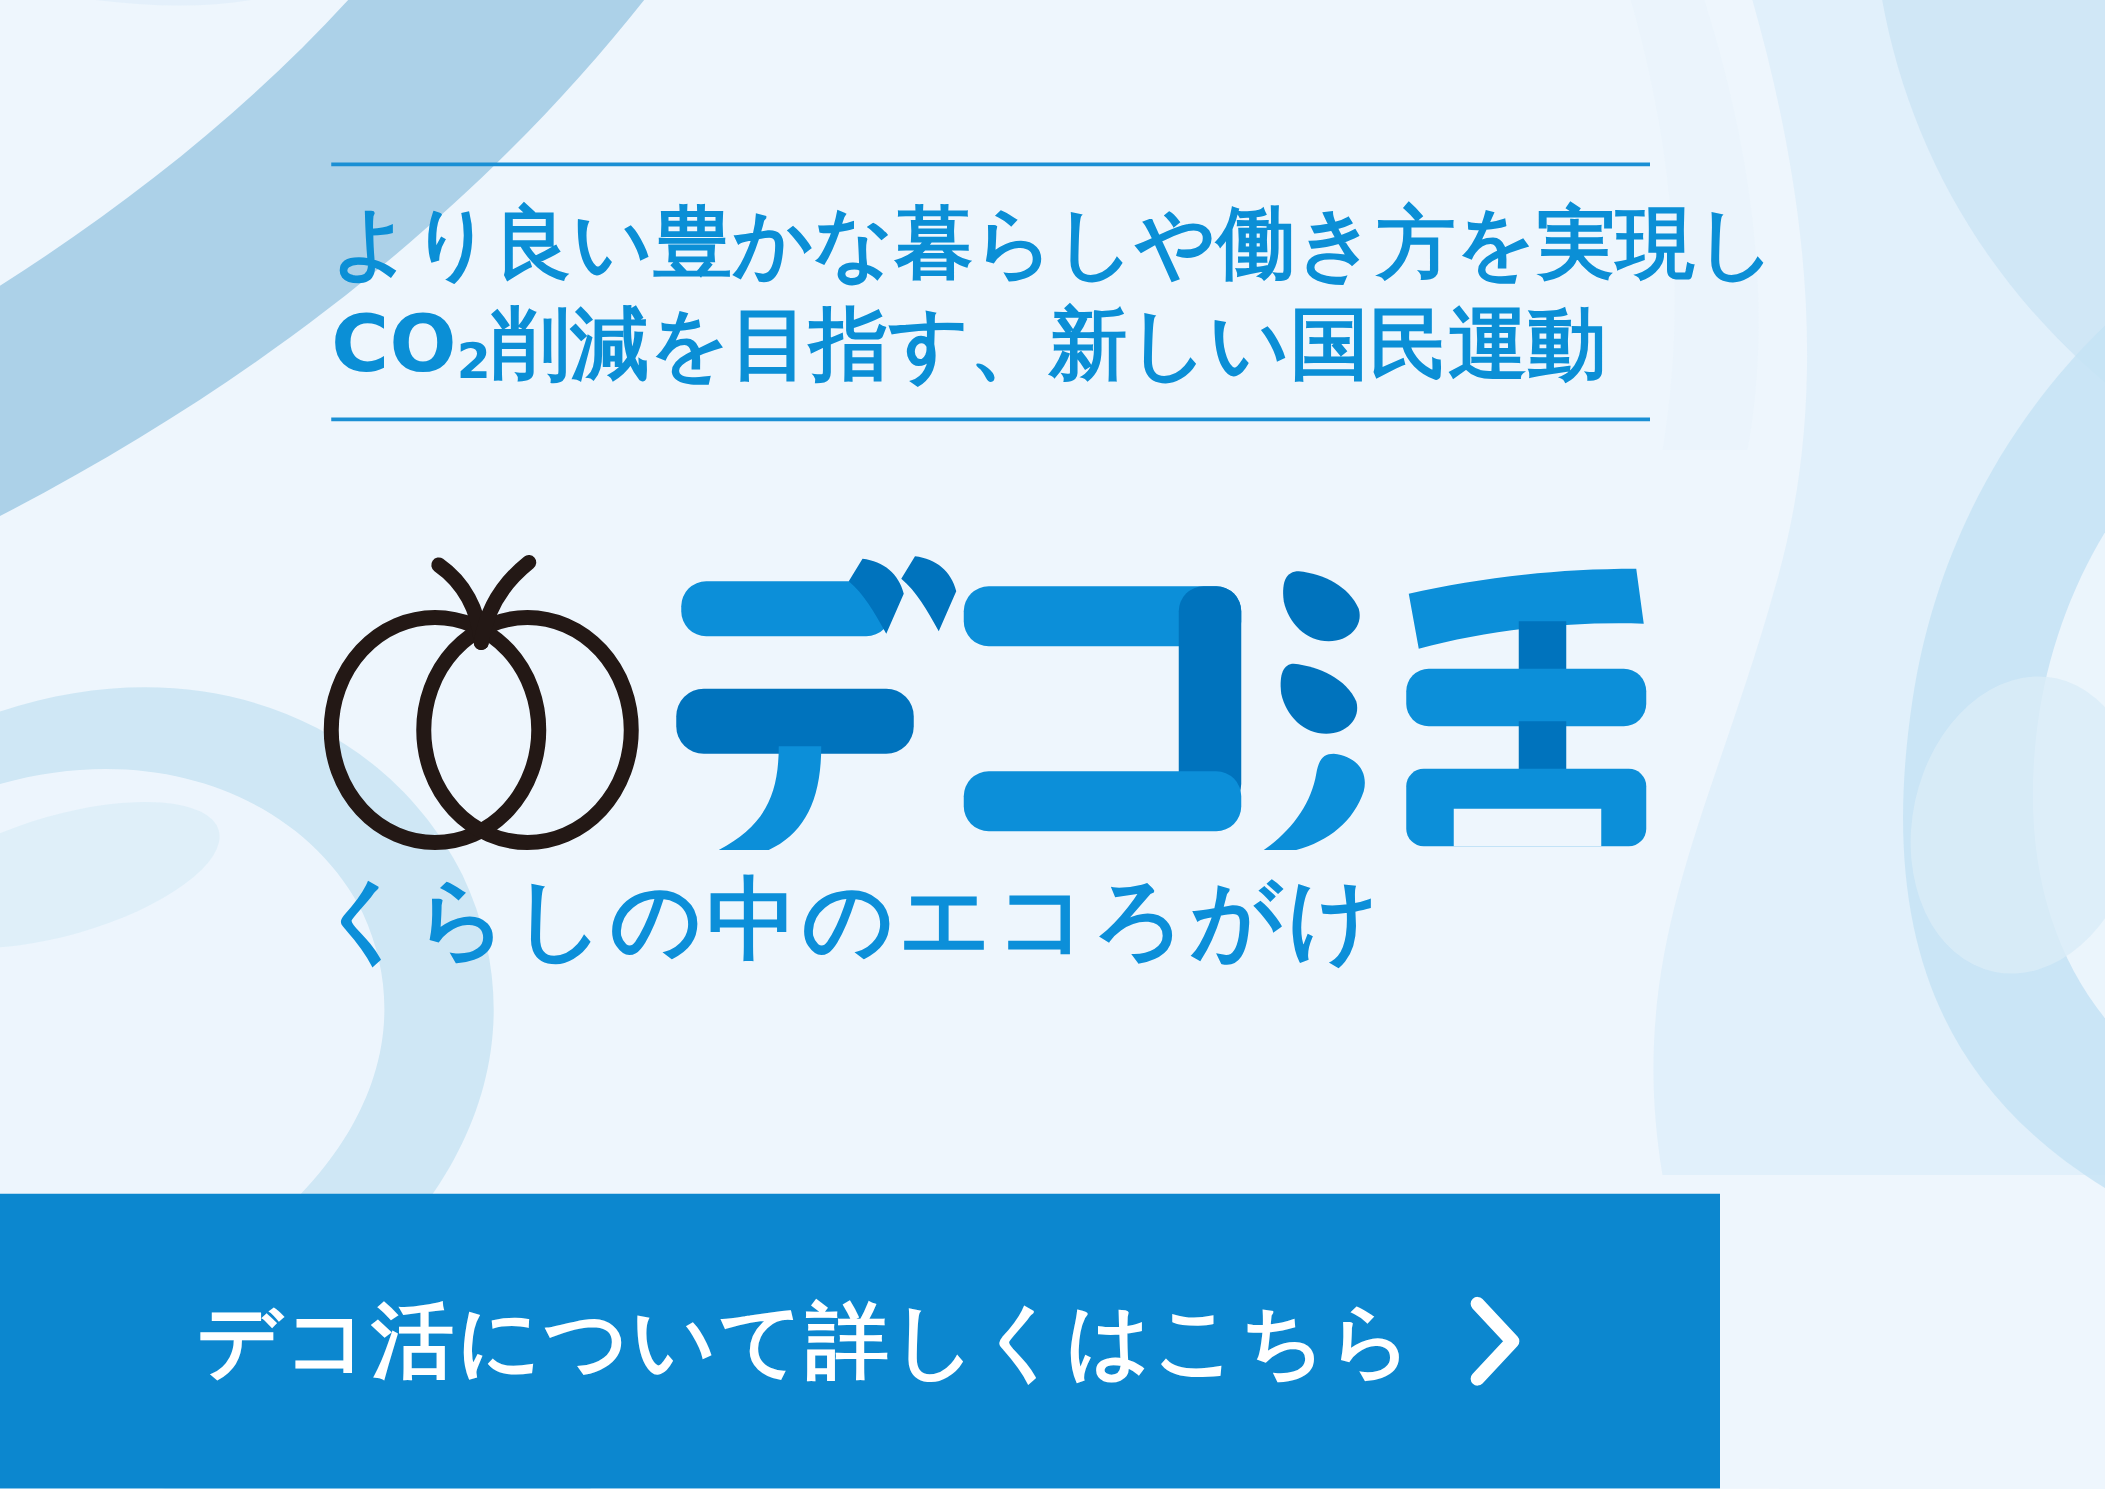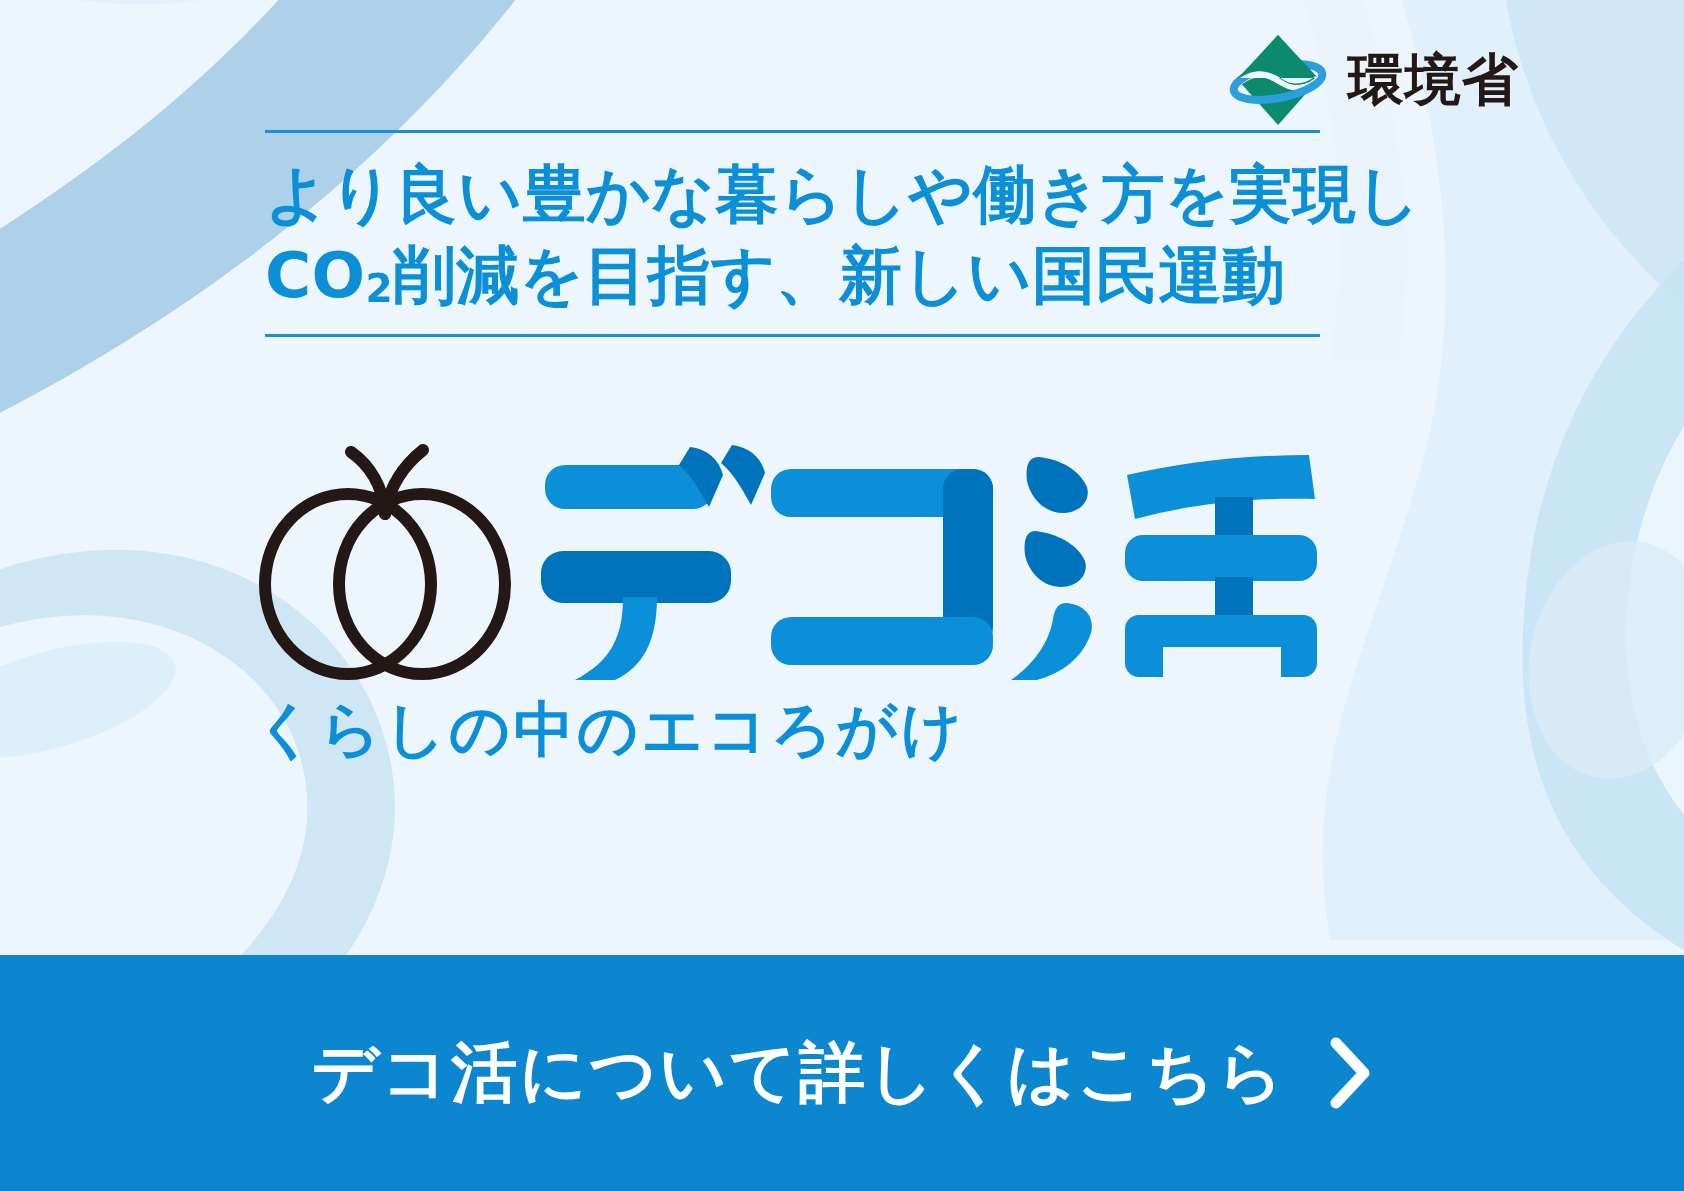--- a/index.html
+++ b/index.html
@@ -85,21 +85,21 @@
     gap:26px;
     height:260px;
   }
   #cherry-icon{ width:258px; height:248px; flex:0 0 auto; }
   #decokatsu-wordmark{ width:782px; height:245px; flex:0 0 auto; }
 
   
   #cta{
     position:absolute;
     left:0; bottom:0;
-    width:1684px; height:236px;
+    width:1376px; height:236px;
     background:#0c87cf;
     z-index:7;
     display:flex;
     align-items:center;
     justify-content:center;
   }
   #cta-inner{
     display:flex;
     align-items:center;
     gap:42px;
@@ -145,34 +145,20 @@
       <path d="M 1884 140 C 1700 200 1560 360 1530 560 C 1500 760 1560 880 1700 960 L 1884 1000 Z" fill="#c6e3f5" opacity="0.85"></path>
       <path d="M 1884 260 C 1750 310 1650 430 1630 580 C 1612 720 1660 820 1760 880 L 1884 910 Z" fill="#eef6fd" opacity="0.9"></path>
       <ellipse cx="1620" cy="660" rx="90" ry="120" fill="#d9ecf8" opacity="0.8" transform="rotate(12 1620 660)"></ellipse>
 
       <path d="M -200 -40 C -40 -40 160 60 300 -40 Z" fill="#e2f0fb" opacity="0.9"></path>
 
       <path d="M 1350 -40 C 1400 100 1420 240 1398 360 L 1330 360 C 1352 230 1336 90 1292 -40 Z" fill="#eaf4fc" opacity="0.9"></path>
     </g>
   </svg>
 
-  <div id="ministry">
-    <svg class="mark" viewBox="0 0 104 104" aria-hidden="true">
-
-      <path d="M52 7 L92 52 L52 97 L12 52 Z" fill="#0c8a6e"></path>
-
-      <path d="M14 52 C30 40 44 44 56 52 C68 60 80 58 92 48 L92 56 C78 66 64 64 52 56 C40 48 28 46 14 58 Z" fill="#eef6fd"></path>
-
-      <ellipse cx="52" cy="54" rx="45" ry="16" fill="none" stroke="#2a9fdc" stroke-width="8" transform="rotate(-11 52 54)"></ellipse>
-
-      <path d="M52 7 L92 50 L12 50 Z" fill="#0c8a6e"></path>
-      <path d="M14 50 C30 39 44 43 56 51 C66 58 78 57 90 48 L92 50 L14 50 Z" fill="#eef6fd"></path>
-    </svg>
-    <span class="ministry-name">環境省</span>
-  </div>
 
   <div id="headline">
     <div class="rule"></div>
     <div class="lines">
       <div class="head-line">より良い豊かな暮らしや働き方を実現し</div>
       <div class="head-line"><span>CO</span><sub>2</sub><span>削減を目指す、新しい国民運動</span></div>
     </div>
     <div class="rule"></div>
   </div>
 
@@ -213,21 +199,21 @@
           <rect x="586" y="100" width="192" height="46" rx="18" fill="#0c8fd9"></rect>
           <rect x="676" y="142" width="38" height="42" fill="#0073bd"></rect>
 
           <rect x="586" y="180" width="192" height="62" rx="14" fill="#0c8fd9"></rect>
           <rect x="624" y="212" width="118" height="30" fill="#eef6fd"></rect>
         </g>
       </svg>
     </div>
 
     <div id="tagline-wrap">
-      <div id="tagline-text" style="color:#0c8fd9;font-size:60px;font-weight:bold;letter-spacing:0.055em;
+      <div id="tagline-text" style="color:#0c8fd9;font-size:72px;font-weight:bold;letter-spacing:0.055em;
                   white-space:nowrap;line-height:1.05;margin-top:18px;
                   font-family:'DejaVu Sans','Liberation Sans',sans-serif;">くらしの中のエコろがけ</div>
     </div>
   </div>
 
   <div id="cta">
     <div id="cta-inner">
       <span id="cta-label">デコ活について詳しくはこちら</span>
       <svg id="cta-chevron" viewBox="0 0 44 72" aria-hidden="true">
         <path d="M8 6 L36 36 L8 66" fill="none" stroke="#ffffff" stroke-width="11" stroke-linecap="round" stroke-linejoin="round"></path>

